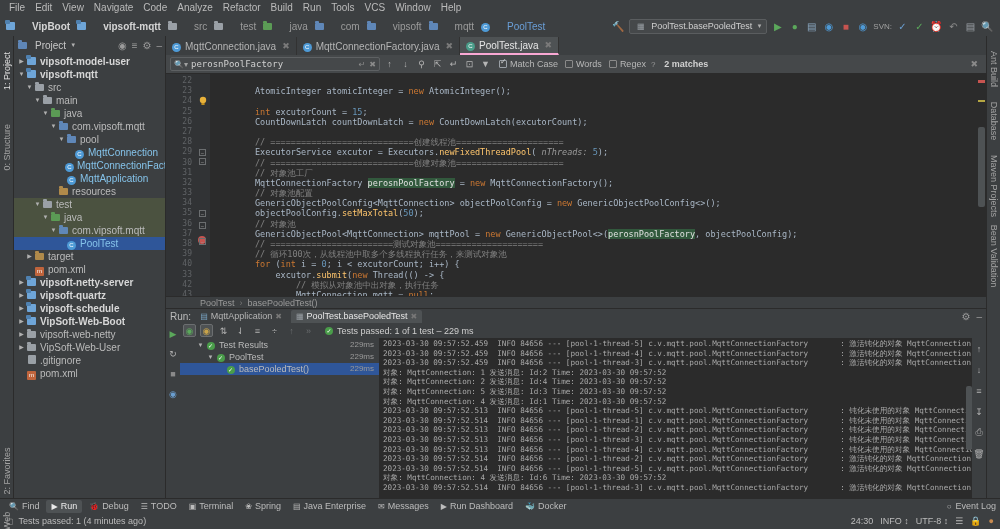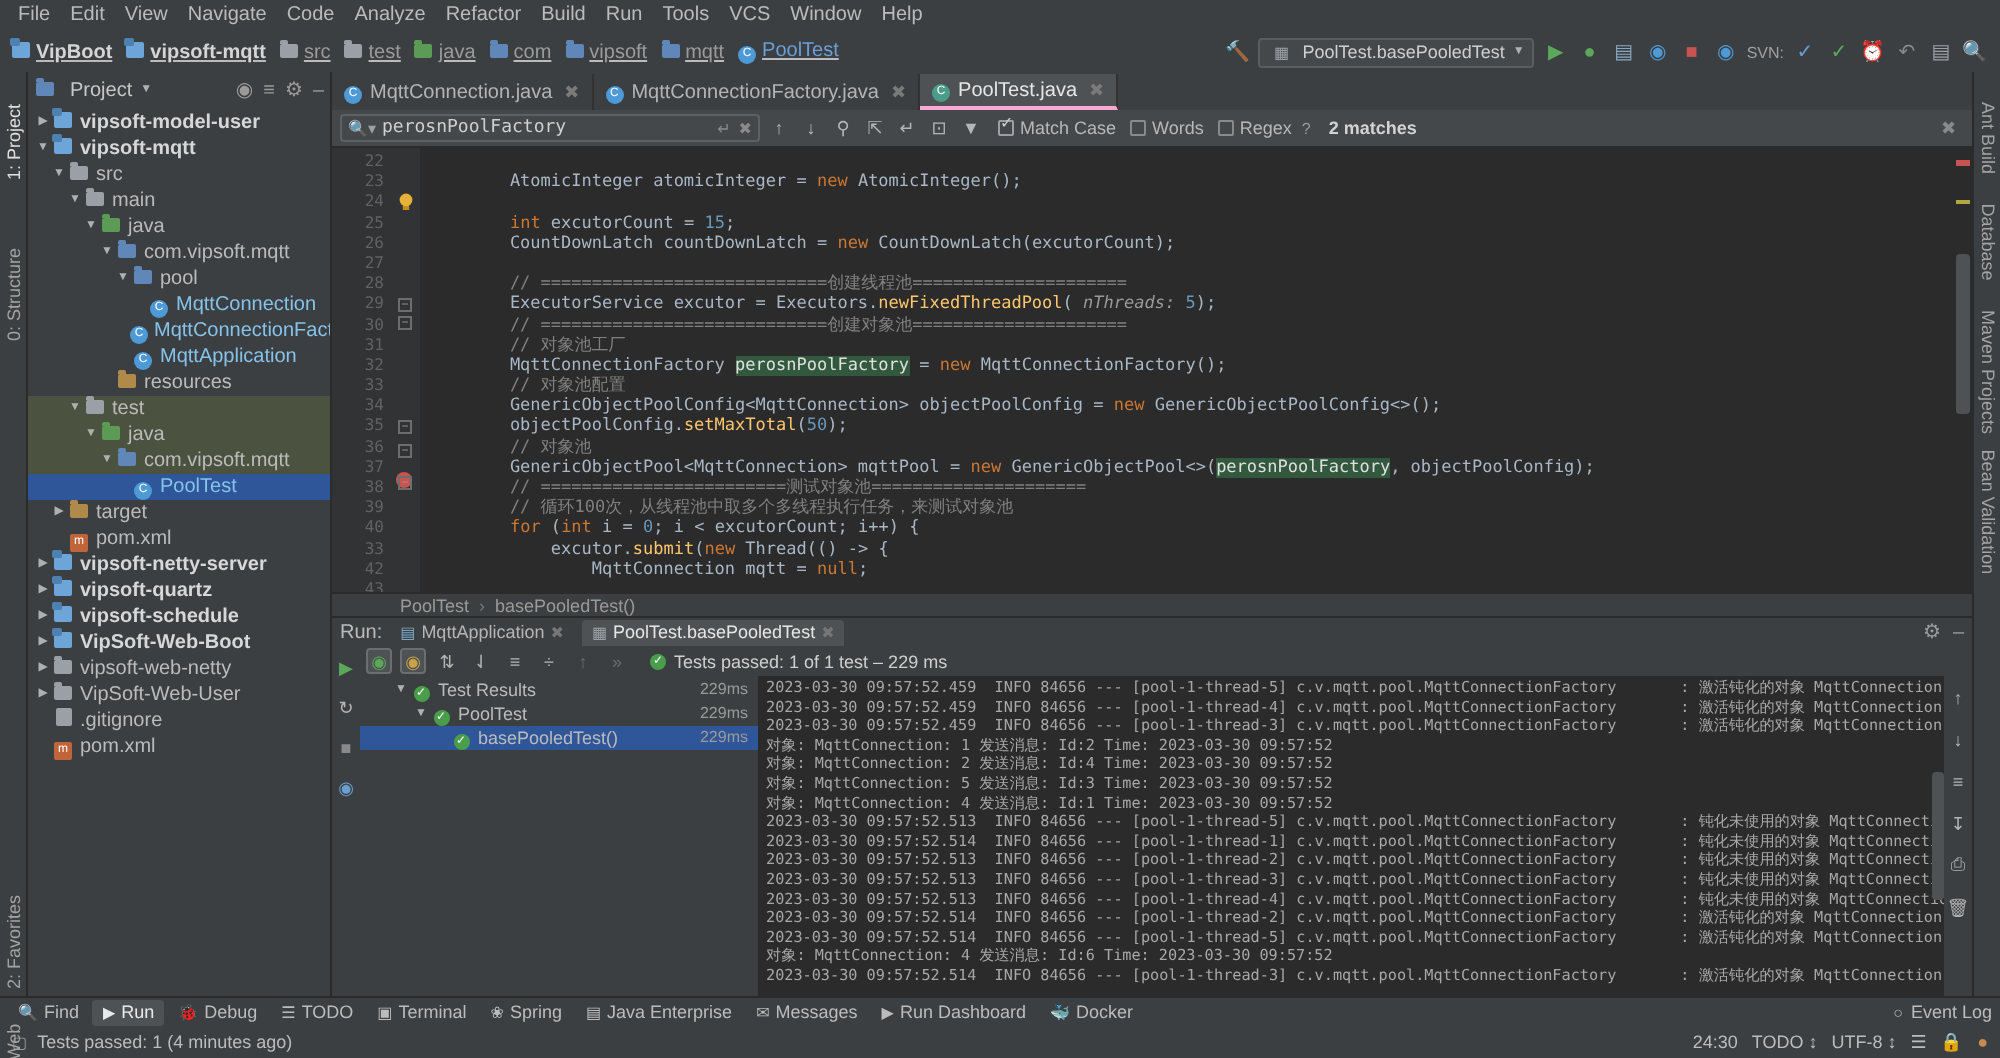--- a/index.html
+++ b/index.html
@@ -11,21 +11,21 @@
     position:relative;
   }
   .ide{ position:absolute; inset:0; display:flex; flex-direction:column; background:#3c3f41; }
 
   
   .menubar{ height:16px; display:flex; align-items:center; padding-left:4px; background:#3c3f41; flex:0 0 16px;}
   .menubar .mi{ padding:0 5px; font-size:10px; color:#bbbbbb; line-height:16px; white-space:nowrap;}
 
   
   .toolbar{ height:20px; display:flex; align-items:center; background:#3c3f41; flex:0 0 20px; padding-left:4px; }
-  .crumb{ display:flex; align-items:flex-start; gap:3px; padding:0 5px 0 2px; white-space:nowrap;text-decoration:underline; }
+  .crumb{ display:flex; align-items:flex-end; gap:17px; padding:0 5px 0 2px; white-space:nowrap; }
   .crumb .lbl{ font-size:10px; }
   .crumb.bold .lbl{ font-weight:bold; color:#d5d5d5;}
   .crumb .lbl.dim{ color:#9b9b9b; }
   .crumb .lbl.sel{ color:#6a9fd8; }
   .sep{ color:#777; font-size:9px; padding:0 1px;}
 
   .tb-right{ margin-left:auto; display:flex; align-items:center; gap:4px; padding-right:6px;}
   .runcfg{ display:flex;align-items:center;gap:4px;background:#45484a;border:1px solid #5a5d5f;border-radius:2px;height:15px;padding:0 4px;}
   .runcfg .t{font-size:9px;color:#cfcfcf;}
   .ticon{ width:13px;height:13px;display:inline-flex;align-items:center;justify-content:center;font-size:10px;}
@@ -478,20 +478,21 @@
             <div class="cl">        MqttConnectionFactory <span class="hit2">perosnPoolFactory</span> = <span class="kw">new</span> MqttConnectionFactory();</div>
             <div class="cl"><span class="cm">        // 对象池配置</span></div>
             <div class="cl">        GenericObjectPoolConfig&lt;MqttConnection&gt; objectPoolConfig = <span class="kw">new</span> GenericObjectPoolConfig&lt;&gt;();</div>
             <div class="cl">        objectPoolConfig.<span class="mth">setMaxTotal</span>(<span class="num">50</span>);</div>
             <div class="cl"><span class="cm">        // 对象池</span></div>
             <div class="cl">        GenericObjectPool&lt;MqttConnection&gt; mqttPool = <span class="kw">new</span> GenericObjectPool&lt;&gt;(<span class="hit2">perosnPoolFactory</span>, objectPoolConfig);</div>
             <div class="cl"><span class="cm">        // ========================测试对象池=====================</span></div>
             <div class="cl"><span class="cm">        // 循环100次，从线程池中取多个多线程执行任务，来测试对象池</span></div>
             <div class="cl">        <span class="kw">for</span> (<span class="kw">int</span> i = <span class="num">0</span>; i &lt; excutorCount; i++) {</div>
             <div class="cl">            excutor.<span class="mth">submit</span>(<span class="kw">new</span> Thread(() -&gt; {</div>
+            <div class="cl"><span class="cm">                // 模拟从对象池中出对象，执行任务</span></div>
             <div class="cl">                MqttConnection mqtt = <span class="kw">null</span>;</div>
           </div>
         <div class="edscroll">
           <div class="errmark" style="top:6px;"></div>
           <div class="warnmark" style="top:26px;"></div>
           <div class="warnmark" style="top:60px;"></div>
           <div class="warnmark" style="top:120px;"></div>
           <div class="thumb"></div>
         </div>
       </div>
@@ -653,20 +654,20 @@
         <span style="font-size:8px;">○</span>
         <span>Event Log</span>
       </div>
     </div>
 
   <div class="status">
     <span style="font-size:8px;color:#9a9a9a;">▢</span>
     <span>Tests passed: 1 (4 minutes ago)</span>
     <span class="far">
       <span>24:30</span>
-      <span>TODO ↕</span>
+      <span>INFO ↕</span>
       <span>UTF-8 ↕</span>
       <span>☰</span>
       <span>🔒</span>
       <span style="color:#c78a50;">●</span>
     </span>
   </div>
 </div>
 
 </body></html>

